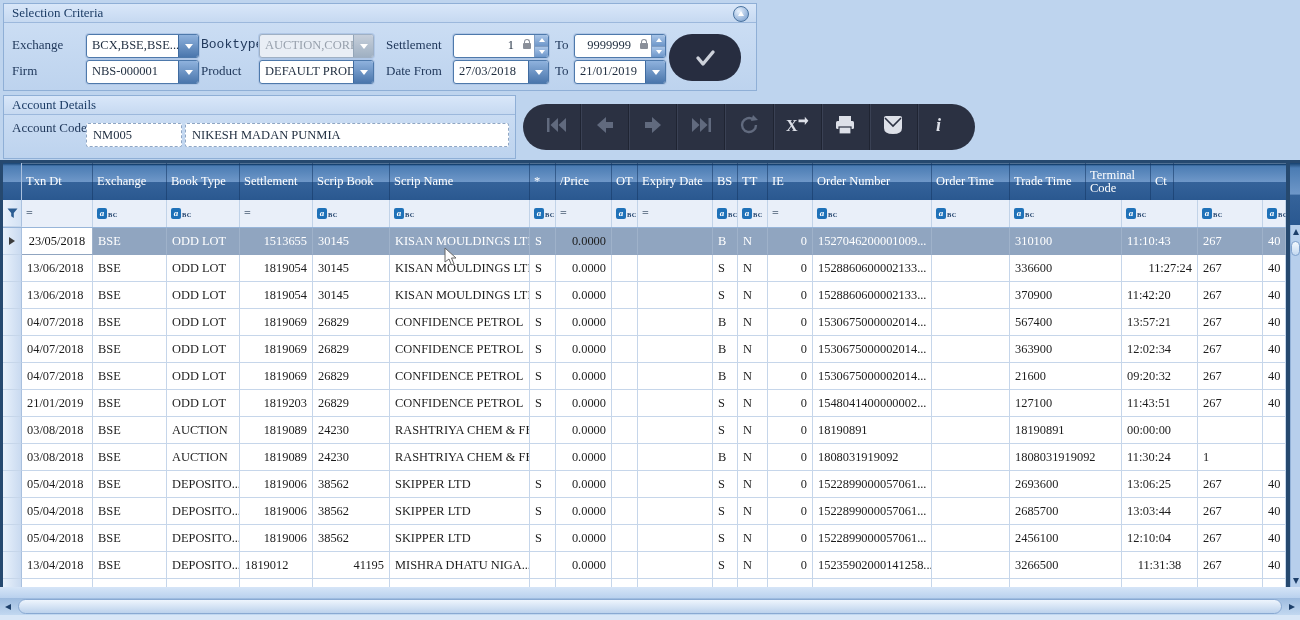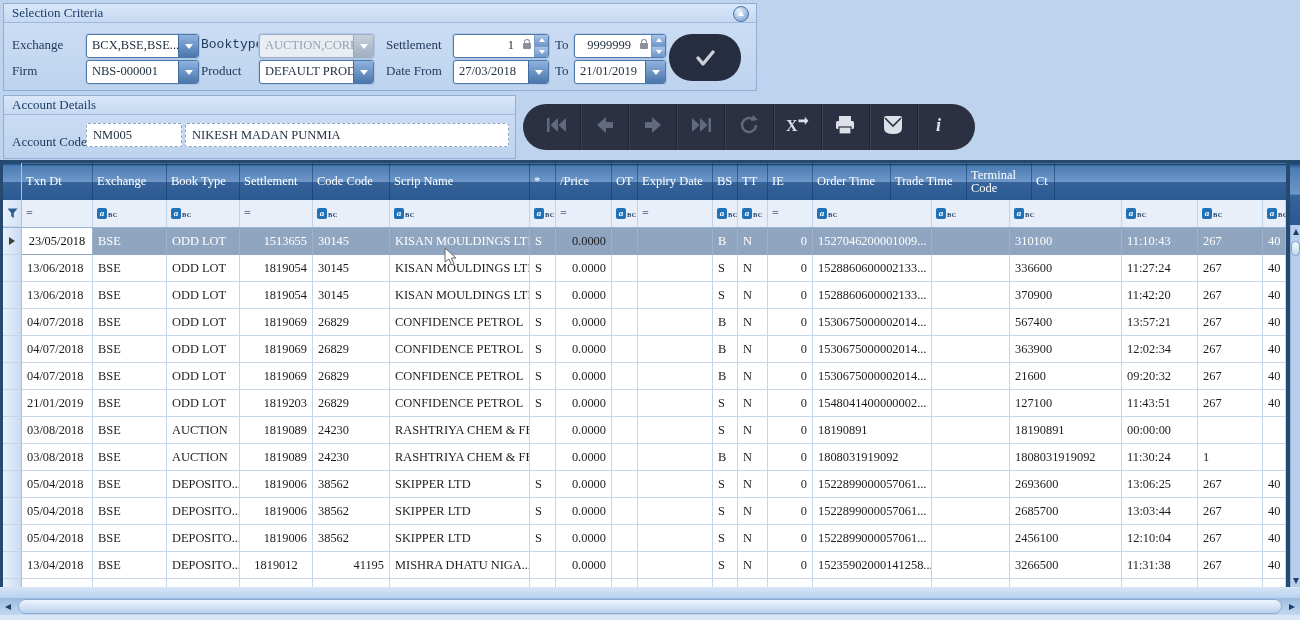--- a/index.html
+++ b/index.html
@@ -167,21 +167,21 @@
 
     <div class="okbtn" style="left:665px;top:30px;width:72px;height:47px;">
       <svg width="28" height="24" viewBox="0 0 28 24">
           <path d="M7 12 L12 18 L22 6" fill="none" stroke="#cdd1da" stroke-width="3.4" stroke-linecap="round" stroke-linejoin="round"></path>
         </svg>
     </div>
   </div>
 
   <div class="panel" style="left:3px;top:95px;width:511px;height:62px;">
     <div class="panel-title">Account Details</div>
-    <span class="lbl" style="left:8px;top:38px;">Account Code</span>
+    <span class="lbl" style="left:8px;top:24px;">Account Code</span>
     <div class="dotfield" style="left:82px;top:27px;width:82px;">NM005</div>
     <div class="dotfield" style="left:181px;top:27px;width:310px;">NIKESH MADAN PUNMIA</div>
   </div>
 
   <div class="tbar" id="toolbar">
       <div class="titem">
         <span><svg width="24" height="20" viewBox="0 0 24 20">
             <rect x="2" y="3" width="2.5" height="14" fill="#616a7e"></rect>
             <path d="M13 3 L5.5 10 L13 17 Z" fill="#616a7e"></path>
             <path d="M21 3 L13.5 10 L21 17 Z" fill="#616a7e"></path>
@@ -237,29 +237,30 @@
     </div>
 
   <div class="grid">
     <div class="gtable" id="gtable">
         <div class="grow ghead">
           <div class="gind" style="border-bottom: none;"></div>
           <div class="gc " style="width: 71px; flex: 0 0 71px;">Txn Dt</div>
           <div class="gc " style="width: 74px; flex: 0 0 74px;">Exchange</div>
           <div class="gc " style="width: 73px; flex: 0 0 73px;">Book Type</div>
           <div class="gc " style="width: 73px; flex: 0 0 73px;">Settlement</div>
-          <div class="gc " style="width: 77px; flex: 0 0 77px;">Code Code</div>
+          <div class="gc " style="width: 77px; flex: 0 0 77px;">Scrip Book</div>
           <div class="gc " style="width: 140px; flex: 0 0 140px;">Scrip Name</div>
           <div class="gc " style="width: 26px; flex: 0 0 26px;">*</div>
           <div class="gc " style="width: 56px; flex: 0 0 56px;">/Price</div>
           <div class="gc " style="width: 26px; flex: 0 0 26px;">OT</div>
           <div class="gc " style="width: 75px; flex: 0 0 75px;">Expiry Date</div>
           <div class="gc " style="width: 25px; flex: 0 0 25px;">BS</div>
           <div class="gc " style="width: 30px; flex: 0 0 30px;">TT</div>
           <div class="gc " style="width: 45px; flex: 0 0 45px;">IE</div>
+          <div class="gc " style="width: 119px; flex: 0 0 119px;">Order Number</div>
           <div class="gc " style="width: 78px; flex: 0 0 78px;">Order Time</div>
           <div class="gc " style="width: 76px; flex: 0 0 76px;">Trade Time</div>
           <div class="gc " style="width: 65px; flex: 0 0 65px;">Terminal Code</div>
           <div class="gc " style="width: 23px; flex: 0 0 23px;">Ct</div>
         </div>
         <div class="grow gfilter">
           <div class="gind">
             <svg width="11" height="11" viewBox="0 0 11 11">
               <path d="M0.5 0.5 H10.5 L6.8 5 V10 L4.2 8.3 V5 Z" fill="#2b5d92"></path>
             </svg>
@@ -399,21 +400,21 @@
           <div class="gc " style="width: 26px; flex: 0 0 26px; text-align: left;">S</div>
           <div class="gc " style="width: 56px; flex: 0 0 56px; text-align: right;">0.0000</div>
           <div class="gc " style="width: 26px; flex: 0 0 26px; text-align: left;"></div>
           <div class="gc " style="width: 75px; flex: 0 0 75px; text-align: left;"></div>
           <div class="gc " style="width: 25px; flex: 0 0 25px; text-align: left;">S</div>
           <div class="gc " style="width: 30px; flex: 0 0 30px; text-align: left;">N</div>
           <div class="gc " style="width: 45px; flex: 0 0 45px; text-align: right;">0</div>
           <div class="gc " style="width: 119px; flex: 0 0 119px; text-align: left;">1528860600002133...</div>
           <div class="gc " style="width: 78px; flex: 0 0 78px; text-align: left;"></div>
           <div class="gc " style="width: 112px; flex: 0 0 112px; text-align: left;">336600</div>
-          <div class="gc " style="width: 76px; flex: 0 0 76px; text-align: left;">11:27:24</div>
+          <div class="gc " style="width: 76px; flex: 0 0 76px; text-align: right;">11:27:24</div>
           <div class="gc " style="width: 65px; flex: 0 0 65px; text-align: left;">267</div>
           <div class="gc " style="width: 23px; flex: 0 0 23px; text-align: right;">40</div>
         </div>
         <div class="grow gdata">
           <div class="gind"></div>
           <div class="gc " style="width: 71px; flex: 0 0 71px; text-align: left;">13/06/2018</div>
           <div class="gc " style="width: 74px; flex: 0 0 74px; text-align: left;">BSE</div>
           <div class="gc " style="width: 73px; flex: 0 0 73px; text-align: left;">ODD LOT</div>
           <div class="gc " style="width: 73px; flex: 0 0 73px; text-align: right;">1819054</div>
           <div class="gc " style="width: 77px; flex: 0 0 77px; text-align: left;">30145</div>
@@ -628,34 +629,34 @@
           <div class="gc " style="width: 112px; flex: 0 0 112px; text-align: left;">2456100</div>
           <div class="gc " style="width: 76px; flex: 0 0 76px; text-align: left;">12:10:04</div>
           <div class="gc " style="width: 65px; flex: 0 0 65px; text-align: left;">267</div>
           <div class="gc " style="width: 23px; flex: 0 0 23px; text-align: right;">40</div>
         </div>
         <div class="grow gdata">
           <div class="gind"></div>
           <div class="gc " style="width: 71px; flex: 0 0 71px; text-align: left;">13/04/2018</div>
           <div class="gc " style="width: 74px; flex: 0 0 74px; text-align: left;">BSE</div>
           <div class="gc " style="width: 73px; flex: 0 0 73px; text-align: left;">DEPOSITO...</div>
-          <div class="gc " style="width: 73px; flex: 0 0 73px; text-align: center;">1819012</div>
+          <div class="gc " style="width: 73px; flex: 0 0 73px; text-align: left;">1819012</div>
           <div class="gc " style="width: 77px; flex: 0 0 77px; text-align: right;">41195</div>
           <div class="gc " style="width: 140px; flex: 0 0 140px; text-align: left;">MISHRA DHATU NIGA...</div>
           <div class="gc " style="width: 26px; flex: 0 0 26px; text-align: left;"></div>
           <div class="gc " style="width: 56px; flex: 0 0 56px; text-align: right;">0.0000</div>
           <div class="gc " style="width: 26px; flex: 0 0 26px; text-align: left;"></div>
           <div class="gc " style="width: 75px; flex: 0 0 75px; text-align: left;"></div>
           <div class="gc " style="width: 25px; flex: 0 0 25px; text-align: left;">S</div>
           <div class="gc " style="width: 30px; flex: 0 0 30px; text-align: left;">N</div>
           <div class="gc " style="width: 45px; flex: 0 0 45px; text-align: right;">0</div>
           <div class="gc " style="width: 119px; flex: 0 0 119px; text-align: center;">15235902000141258...</div>
           <div class="gc " style="width: 78px; flex: 0 0 78px; text-align: left;"></div>
           <div class="gc " style="width: 112px; flex: 0 0 112px; text-align: left;">3266500</div>
-          <div class="gc " style="width: 76px; flex: 0 0 76px; text-align: left; font-family: Liberation Serif, serif;">11:31:38</div>
+          <div class="gc " style="width: 76px; flex: 0 0 76px; text-align: center; font-family: Liberation Serif, serif;">11:31:38</div>
           <div class="gc " style="width: 65px; flex: 0 0 65px; text-align: left;">267</div>
           <div class="gc " style="width: 23px; flex: 0 0 23px; text-align: right;">40</div>
         </div>
         <div class="grow gdata stub">
           <div class="gind" style="border-bottom: none;"></div>
           <div class="gc " style="width: 71px; flex: 0 0 71px;"></div>
           <div class="gc " style="width: 74px; flex: 0 0 74px;"></div>
           <div class="gc " style="width: 73px; flex: 0 0 73px;"></div>
           <div class="gc " style="width: 73px; flex: 0 0 73px;"></div>
           <div class="gc " style="width: 77px; flex: 0 0 77px;"></div>

